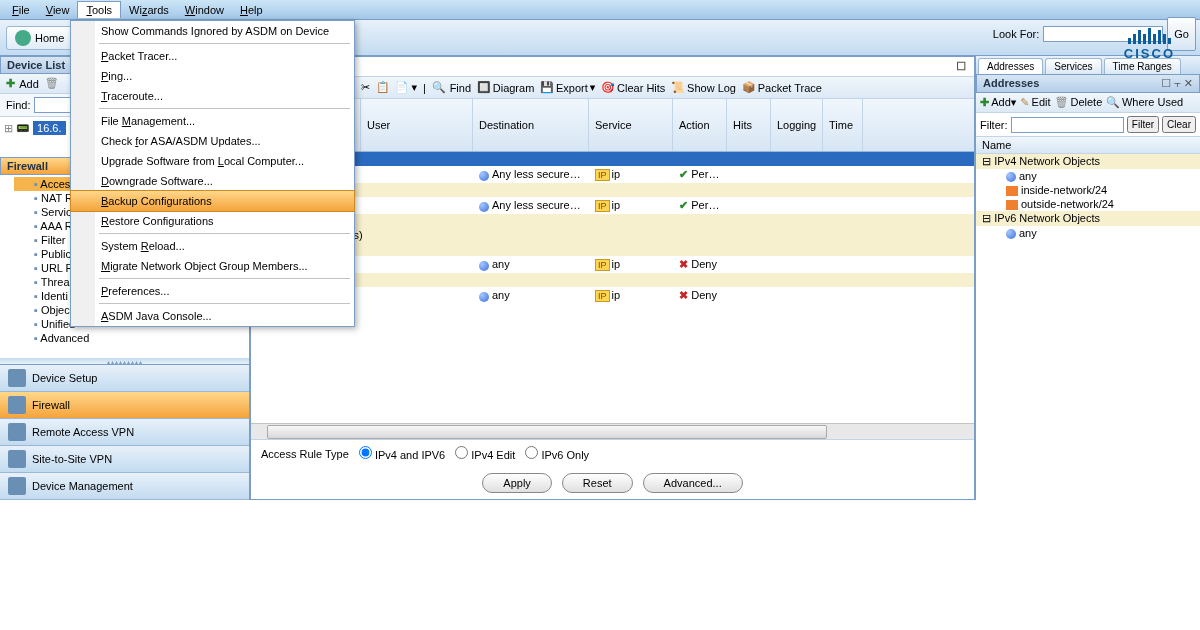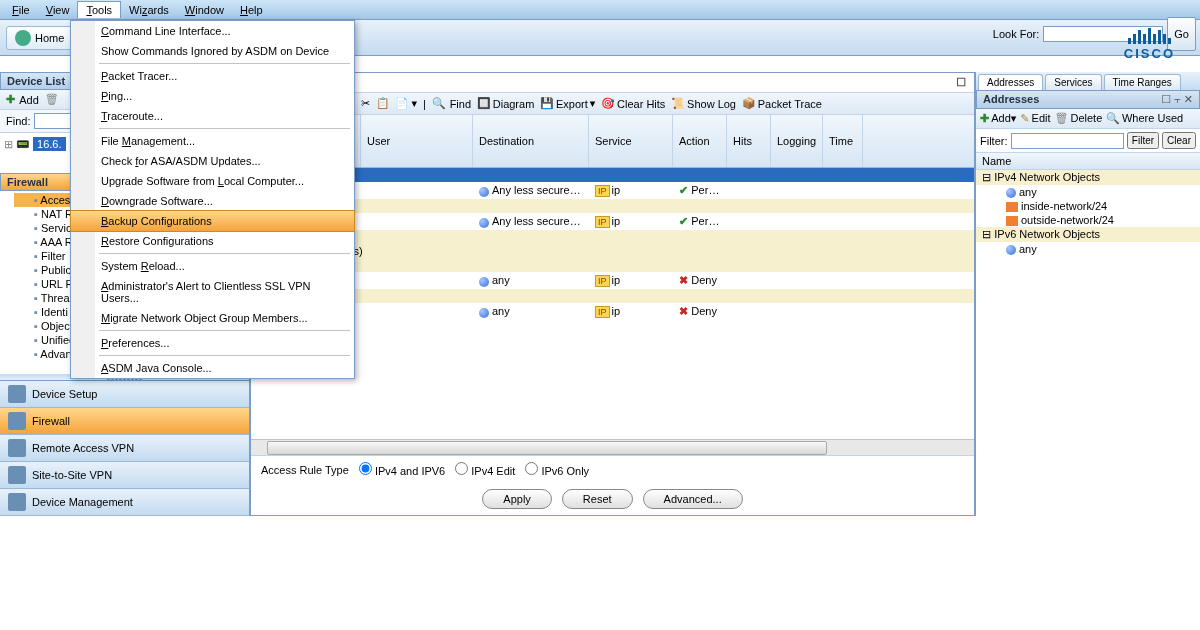--- a/index.html
+++ b/index.html
@@ -10,21 +10,21 @@
 .menubar .mi u { text-decoration: underline; }
 .lookfor { margin-left: auto; display: flex; align-items: center; gap: 4px; margin-top: 48px; }
 .lookfor input { width: 120px; height: 16px; border: 1px solid #7a9ec7; background: #fff; padding: 0 2px; }
 .lookfor button { height: 34px; padding: 4px 6px; background: linear-gradient(#fefefe,#d7e6f4); border: 1px solid #7a9ec7; border-radius: 2px; }
 .logo { position: absolute; right: 25px; top: 28px; text-align: center; color: #0a5ea0; font-weight: bold; letter-spacing: 2px; }
 .logo .bars span { display: inline-block; width: 3px; background: #0a5ea0; margin: 0 1px; }
 .toolbar { height: 36px; background: linear-gradient(#e8f1fa,#c3dbf0); border-bottom: 1px solid #7a9ec7; display: flex; align-items: center; padding: 0 6px; }
 .tbtn { display: flex; align-items: center; gap: 4px; padding: 3px 8px; background: linear-gradient(#fefefe,#e0ecf7); border: 1px solid #9ab8d6; border-radius: 3px; }
 .tbtn .ico { width: 16px; height: 16px; border-radius: 50%; display: inline-flex; align-items: center; justify-content: center; font-size: 10px; color: #fff; }
 .sep { width: 1px; height: 24px; background: #9ab8d6; margin: 0 4px; }
-.main { display: flex; height: 444px; margin-top: 16px; }
+.main { display: flex; height: 444px; }
 .leftcol { width: 250px; display: flex; flex-direction: column; border-right: 1px solid #7a9ec7; }
 .panel-hdr { background: linear-gradient(#d7e6f4,#b5cee8); border: 1px solid #7a9ec7; padding: 2px 6px; font-weight: bold; color: #234; }
 .panel-tools { background: linear-gradient(#f0f6fc,#dce9f5); padding: 3px 6px; display: flex; gap: 6px; align-items: center; border-bottom: 1px solid #c3d4e6; }
 .panel-tools .t { display: flex; align-items: center; gap: 2px; }
 .findrow { padding: 3px 6px; display: flex; align-items: center; gap: 4px; background: #f4f8fc; border-bottom: 1px solid #c3d4e6; }
 .findrow input { flex: 1; height: 16px; border: 1px solid #7a9ec7; }
 .devtree { background: #fff; padding: 4px; height: 40px; }
 .devtree .node { background: #2b6bbf; color: #fff; padding: 1px 4px; display: inline-block; }
 .fw-tree { background: #fff; flex: 1; overflow: hidden; padding: 2px 14px; }
 .fw-tree .item { padding: 1px 4px 1px 20px; white-space: nowrap; overflow: hidden; }
@@ -318,34 +318,32 @@
           <div class="leaf"><span class="net-ico"></span>inside-network/24</div>
           <div class="leaf"><span class="net-ico"></span>outside-network/24</div>
           <div class="grp2">⊟ IPv6 Network Objects</div>
           <div class="leaf"><span class="ball"></span>any</div>
         </div>
     </div>
   </div>
 </div>
 
 <div class="dropdown" id="dropdown">
-    <div class="ditem"><u>C</u>ommand Line Interface...</div>
     <div class="ditem">Show Commands Ignored by ASDM on Device</div>
     <hr>
     <div class="ditem"><u>P</u>acket Tracer...</div>
     <div class="ditem"><u>P</u>ing...</div>
     <div class="ditem"><u>T</u>raceroute...</div>
     <hr>
     <div class="ditem">File <u>M</u>anagement...</div>
     <div class="ditem">Check <u>f</u>or ASA/ASDM Updates...</div>
     <div class="ditem">Upgrade Software from <u>L</u>ocal Computer...</div>
     <div class="ditem"><u>D</u>owngrade Software...</div>
     <div class="ditem hl"><u>B</u>ackup Configurations</div>
     <div class="ditem"><u>R</u>estore Configurations</div>
     <hr>
     <div class="ditem">System <u>R</u>eload...</div>
-    <div class="ditem"><u>A</u>dministrator's Alert to Clientless SSL VPN Users...</div>
     <div class="ditem"><u>M</u>igrate Network Object Group Members...</div>
     <hr>
     <div class="ditem"><u>P</u>references...</div>
     <hr>
     <div class="ditem"><u>A</u>SDM Java Console...</div>
   </div>
 
 </body></html>

